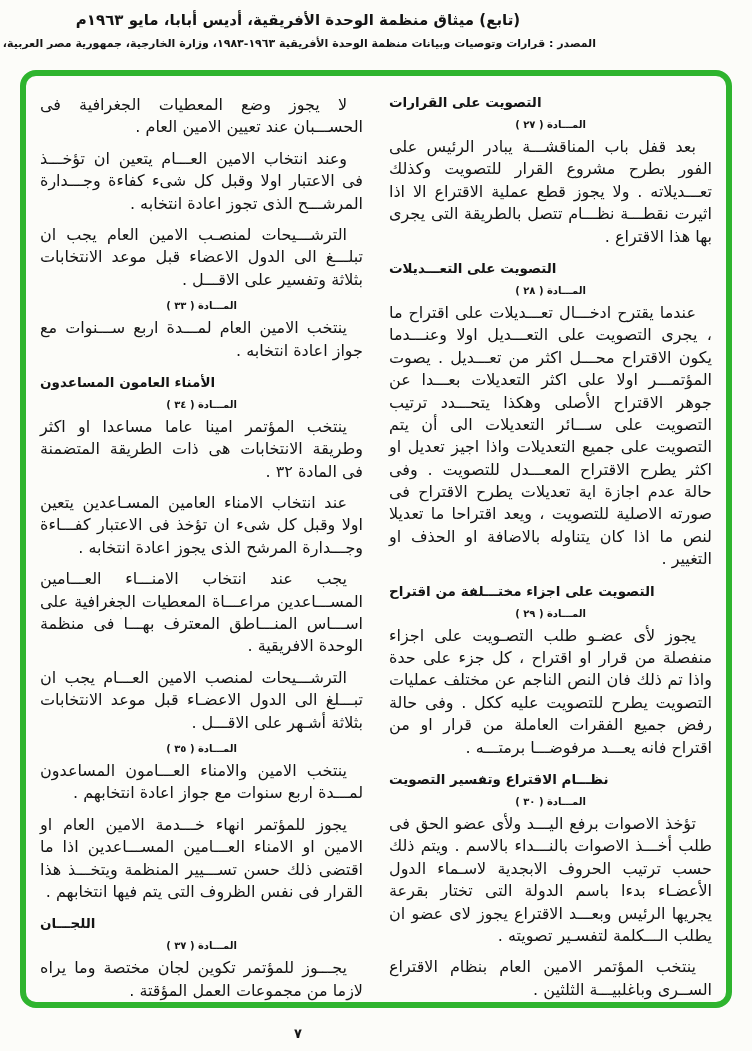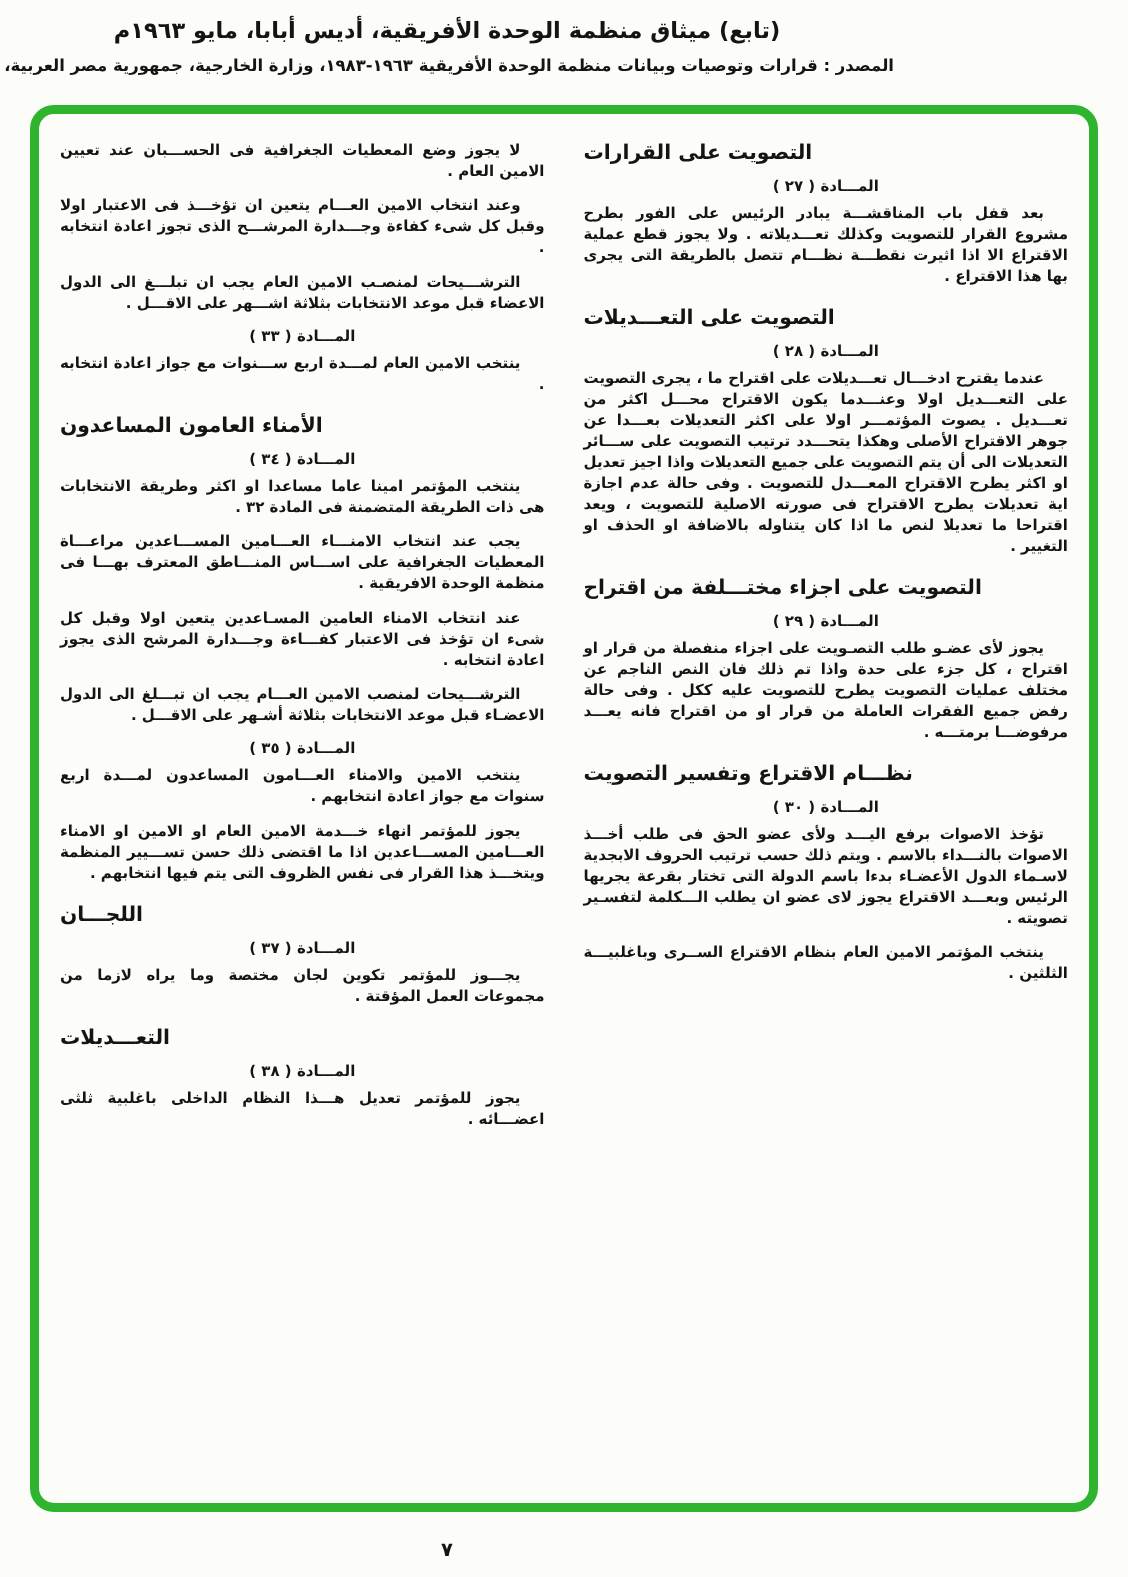--- a/index.html
+++ b/index.html
@@ -34,21 +34,21 @@
 
   .sec-h {
     text-align:left; font-weight:bold; font-size:13.5px;
     margin:12px 0 6px 0;
   }
   .art-h {
     text-align:center; font-weight:bold; font-size:10px;
     margin:9px 0 6px 0;
   }
   .para {
-    font-size:10px; font-weight:bold; line-height:1.4;
+    font-size:16px; font-weight:normal; line-height:1.4;
     text-align:justify; text-indent:16px;
     margin:0 0 9px 0;
   }
   .col .sec-h:first-child, .col .para:first-child { margin-top:2px; }
 
   
   .footer {
     position:absolute; left:0; right:0; bottom:10px;
     text-align:center; font-size:13px; font-weight:bold;
   }
@@ -76,28 +76,28 @@
           <div class="art-h">المـــادة ( ٢٩ )</div>
           <p class="para">يجوز لأى عضـو طلب التصـويت على اجزاء منفصلة من قرار او اقتراح ، كل جزء على حدة واذا تم ذلك فان النص الناجم عن مختلف عمليات التصويت يطرح للتصويت عليه ككل . وفى حالة رفض جميع الفقرات العاملة من قرار او من اقتراح فانه يعـــد مرفوضـــا برمتـــه .</p>
           <div class="sec-h">نظـــام الاقتراع وتفسير التصويت</div>
           <div class="art-h">المـــادة ( ٣٠ )</div>
           <p class="para">تؤخذ الاصوات برفع اليـــد ولأى عضو الحق فى طلب أخـــذ الاصوات بالنـــداء بالاسم . ويتم ذلك حسب ترتيب الحروف الابجدية لاسـماء الدول الأعضـاء بدءا باسم الدولة التى تختار بقرعة يجريها الرئيس وبعـــد الاقتراع يجوز لاى عضو ان يطلب الـــكلمة لتفسـير تصويته .</p>
           <p class="para">ينتخب المؤتمر الامين العام بنظام الاقتراع الســرى وباغلبيـــة الثلثين .</p>
         </div>
       <div class="col" id="col-left">
           <p class="para">لا يجوز وضع المعطيات الجغرافية فى الحســـبان عند تعيين الامين العام .</p>
           <p class="para">وعند انتخاب الامين العـــام يتعين ان تؤخـــذ فى الاعتبار اولا وقبل كل شىء كفاءة وجـــدارة المرشـــح الذى تجوز اعادة انتخابه .</p>
-          <p class="para">الترشـــيحات لمنصـب الامين العام يجب ان تبلـــغ الى الدول الاعضاء قبل موعد الانتخابات بثلاثة اشـــهر على الاقـــل .</p>
+          <p class="para">الترشـــيحات لمنصـب الامين العام يجب ان تبلـــغ الى الدول الاعضاء قبل موعد الانتخابات بثلاثة وتفسير على الاقـــل .</p>
           <div class="art-h">المـــادة ( ٣٣ )</div>
           <p class="para">ينتخب الامين العام لمـــدة اربع ســـنوات مع جواز اعادة انتخابه .</p>
           <div class="sec-h">الأمناء العامون المساعدون</div>
           <div class="art-h">المـــادة ( ٣٤ )</div>
           <p class="para">ينتخب المؤتمر امينا عاما مساعدا او اكثر وطريقة الانتخابات هى ذات الطريقة المتضمنة فى المادة ٣٢ .</p>
+          <p class="para">عند انتخاب الامناء العامين المسـاعدين يتعين اولا وقبل كل شىء ان تؤخذ فى الاعتبار كفـــاءة وجـــدارة المرشح الذى يجوز اعادة انتخابه .</p>
           <p class="para">يجب عند انتخاب الامنـــاء العـــامين المســـاعدين مراعـــاة المعطيات الجغرافية على اســـاس المنـــاطق المعترف بهـــا فى منظمة الوحدة الافريقية .</p>
-          <p class="para">عند انتخاب الامناء العامين المسـاعدين يتعين اولا وقبل كل شىء ان تؤخذ فى الاعتبار كفـــاءة وجـــدارة المرشح الذى يجوز اعادة انتخابه .</p>
           <p class="para">الترشـــيحات لمنصب الامين العـــام يجب ان تبـــلغ الى الدول الاعضـاء قبل موعد الانتخابات بثلاثة أشـهر على الاقـــل .</p>
           <div class="art-h">المـــادة ( ٣٥ )</div>
           <p class="para">ينتخب الامين والامناء العـــامون المساعدون لمـــدة اربع سنوات مع جواز اعادة انتخابهم .</p>
           <p class="para">يجوز للمؤتمر انهاء خـــدمة الامين العام او الامين او الامناء العـــامين المســـاعدين اذا ما اقتضى ذلك حسن تســـيير المنظمة ويتخـــذ هذا القرار فى نفس الظروف التى يتم فيها انتخابهم .</p>
           <div class="sec-h">اللجـــان</div>
           <div class="art-h">المـــادة ( ٣٧ )</div>
           <p class="para">يجـــوز للمؤتمر تكوين لجان مختصة وما يراه لازما من مجموعات العمل المؤقتة .</p>
           <div class="sec-h">التعـــديلات</div>
           <div class="art-h">المـــادة ( ٣٨ )</div>
           <p class="para">يجوز للمؤتمر تعديل هـــذا النظام الداخلى باغلبية ثلثى اعضـــائه .</p>

